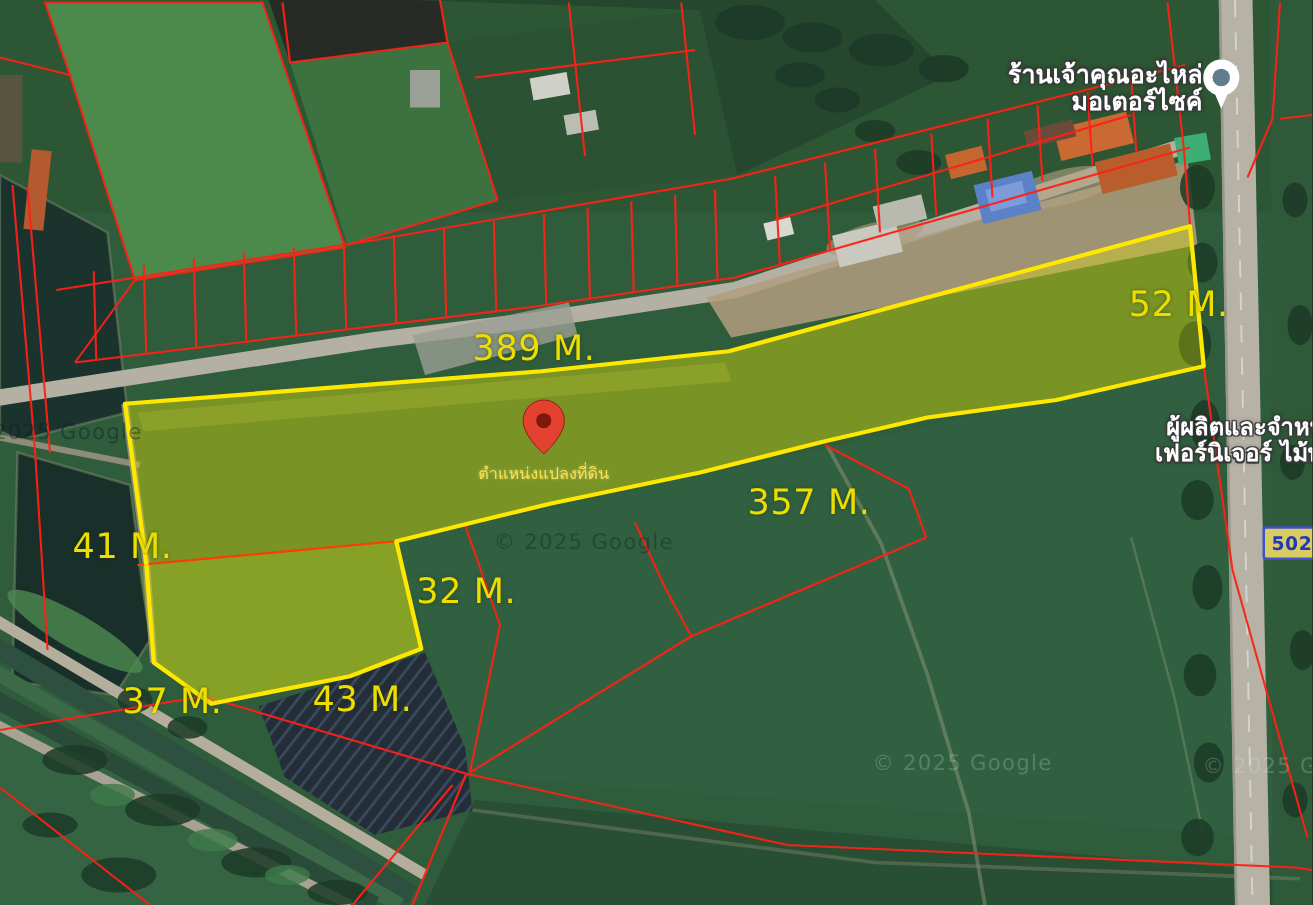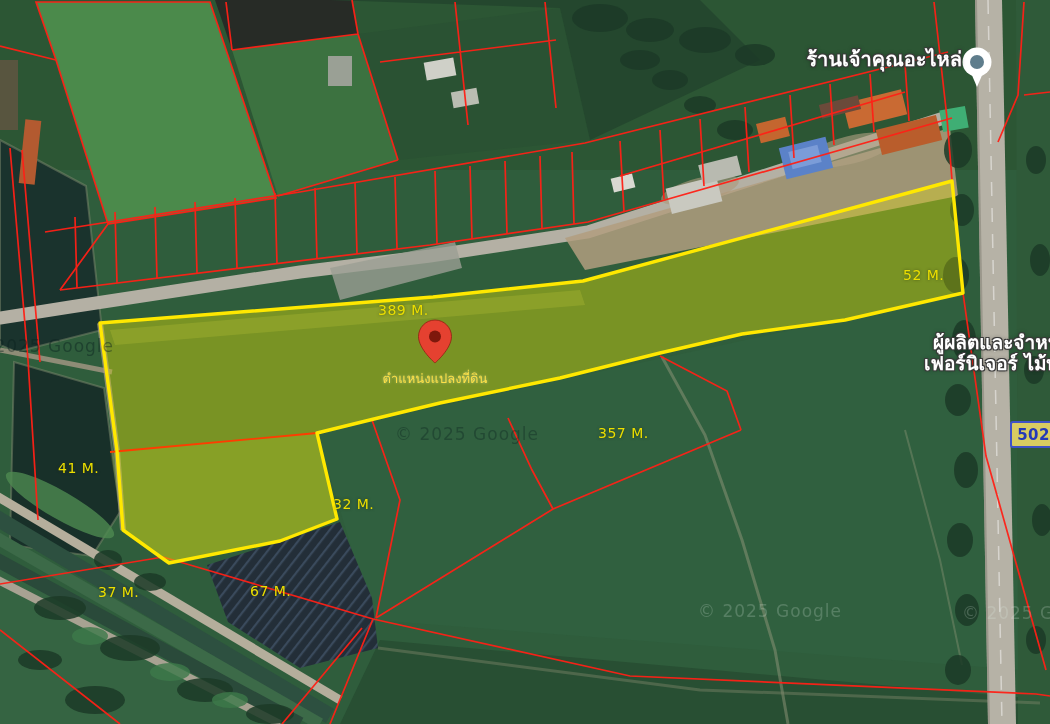--- a/index.html
+++ b/index.html
@@ -4,23 +4,22 @@
 <style>
   html,body{margin:0;padding:0;background:#111;}
   .stage{
     position:relative;width:1050px;height:724px;overflow:hidden;
     background:#2f5d3c;
     font-family:"DejaVu Sans","Liberation Sans",sans-serif;
   }
   .stage svg{position:absolute;left:0;top:0;}
   .ovl{position:absolute;white-space:nowrap;}
   .measure{
-    color:#ecdf00;font-size:14px;font-weight:400;letter-spacing:.5px;
+    color:#ecdf00;font-size:28px;font-weight:400;letter-spacing:.5px;
     text-shadow:0 0 3px rgba(40,40,0,.55);
-    margin-top:40px;
   }
   .pin-label{
     color:#fde047;font-size:13px;font-weight:500;text-align:center;width:190px;
     text-shadow:0 0 3px rgba(255,255,255,.45);
   }
   .thai-white{
     color:#fff;font-weight:700;line-height:22px;font-size:20px;
     text-shadow:-1px -1px 0 #3a3a3a,1px -1px 0 #3a3a3a,-1px 1px 0 #3a3a3a,1px 1px 0 #3a3a3a,0 0 4px rgba(0,0,0,.5);
   }
   .shop-label{text-align:right;width:176px;}
@@ -192,26 +191,27 @@
     <circle cx="0" cy="0" r="7" fill="#5f7d8c"></circle>
   </g>
 </svg>
 
 <div class="ovl measure" style="left:378px;top:262px;">389 M.</div>
 <div class="ovl measure" style="left:903px;top:227px;">52 M.</div>
 <div class="ovl measure" style="left:598px;top:385px;">357 M.</div>
 <div class="ovl measure" style="left:58px;top:420px;">41 M.</div>
 <div class="ovl measure" style="left:333px;top:456px;">32 M.</div>
 <div class="ovl measure" style="left:98px;top:544px;">37 M.</div>
-<div class="ovl measure" style="left:250px;top:543px;">67 M.</div>
+<div class="ovl measure" style="left:250px;top:543px;">43 M.</div>
 
 <div class="ovl pin-label" style="left:340px;top:368px;">ตำแหน่งแปลงที่ดิน</div>
 
 <div class="ovl thai-white shop-label" style="left:786px;top:48px;">
   <div>ร้านเจ้าคุณอะไหล่</div>
+  <div>มอเตอร์ไซค์</div>
 </div>
 
 <div class="ovl thai-white furn-label" style="left:933px;top:332px;">
   <div>ผู้ผลิตและจำหน่า</div>
   <div class="l2">เฟอร์นิเจอร์ ไม้พ</div>
 </div>
 
 <div class="ovl road-badge" style="left:1010px;top:421px;">5027</div>
 
 <div class="ovl watermark wm-dark" style="left:-30px;top:336px;">© 2025 Google</div>

